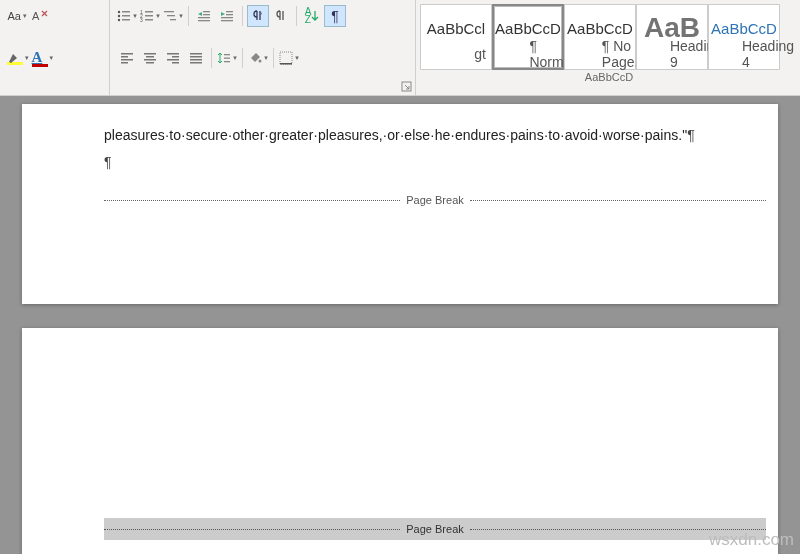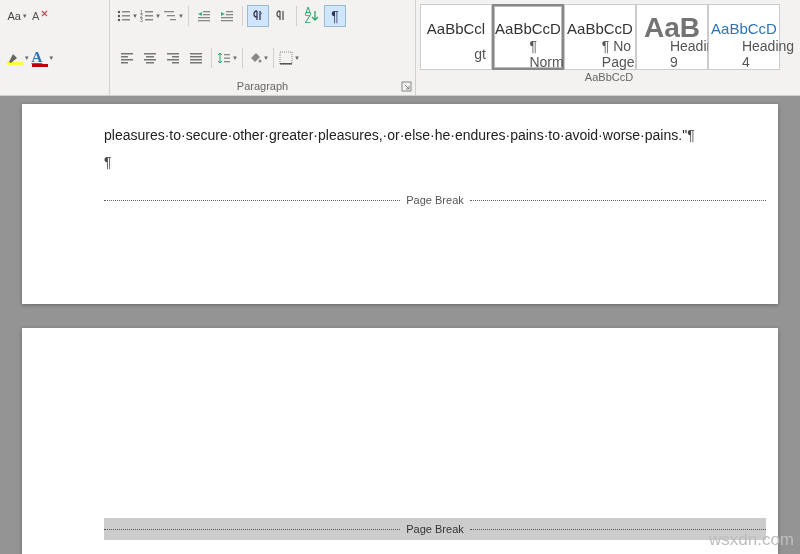--- a/index.html
+++ b/index.html
@@ -292,21 +292,20 @@
         <div class="sep-v"></div>
         <div class="btn">
           <svg width="14" height="14">
               <rect x="1" y="1" width="12" height="12" fill="none" stroke="#888" stroke-dasharray="1 1"></rect>
               <rect x="1" y="12" width="12" height="1.5" fill="#555"></rect>
             </svg>
             <span class="dd">▾</span>
         </div>
       </div>
     </div>
-    <div class="group-label">Paragraph</div>
     <div class="corner">
       <svg width="12" height="12">
           <rect x="1" y="1" width="9" height="9" fill="none" stroke="#888"></rect>
           <path d="M4 4 L8 8 M8 5 v3 h-3" stroke="#888" fill="none"></path>
         </svg>
     </div>
   </div>
 
   <div class="styles-group">
     <div class="styles-row" id="styles-row">

